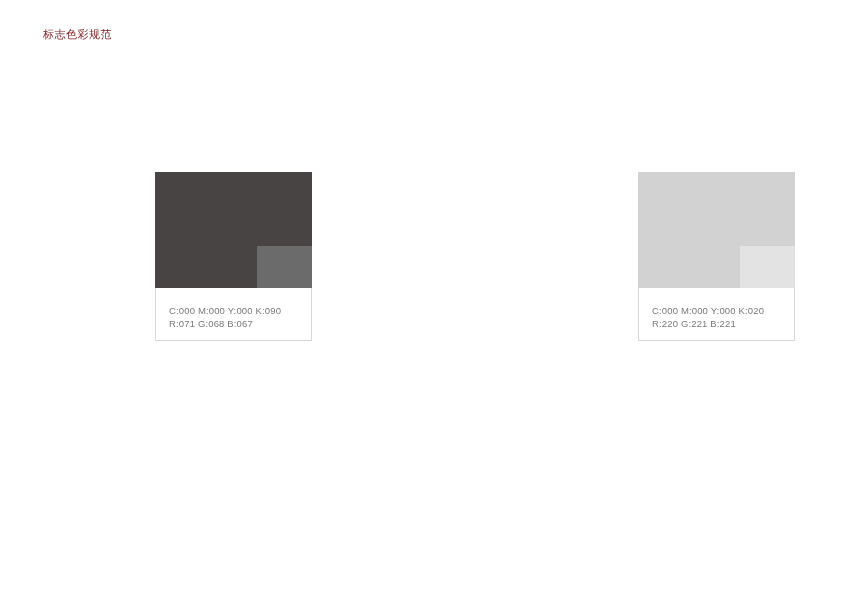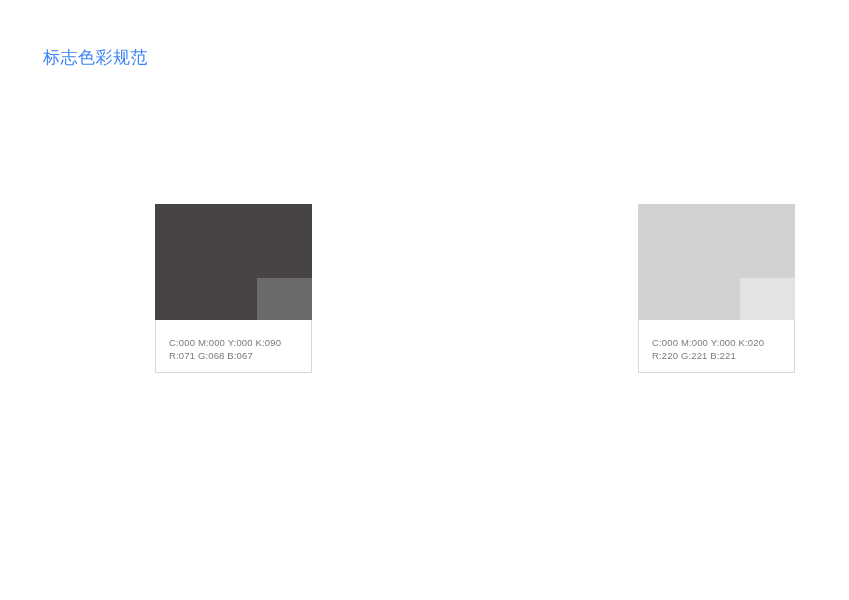--- a/index.html
+++ b/index.html
@@ -12,32 +12,32 @@
     height: 600px;
     position: relative;
     overflow: hidden;
     font-family: "Liberation Sans", "DejaVu Sans", sans-serif;
     -webkit-font-smoothing: antialiased;
   }
 
   #page-title {
     position: absolute;
     left: 43px;
-    top: 49px;
-    font-size: 17px;
+    top: 25px;
+    font-size: 11px;
     line-height: 18px;
-    color: #3b82f6;
+    color: #7f1d1d;
     letter-spacing: 0.5px;
     white-space: nowrap;
   }
 
   #swatch-row {
     position: absolute;
     left: 121px;
-    top: 204px;
+    top: 172px;
     width: 640px;
     height: 172px;
     display: flex;
     flex-direction: row;
     justify-content: space-between;
     align-items: flex-start;
     padding-left: 34px;
   }
 
   .swatch-card {

